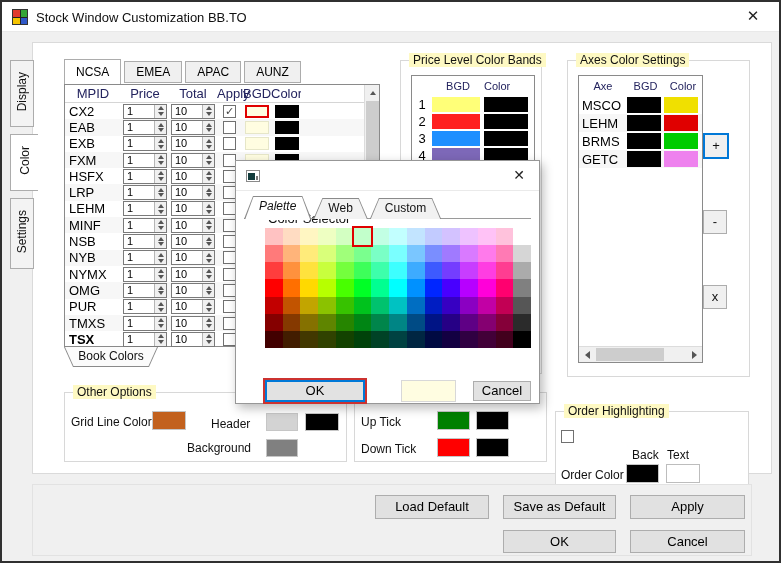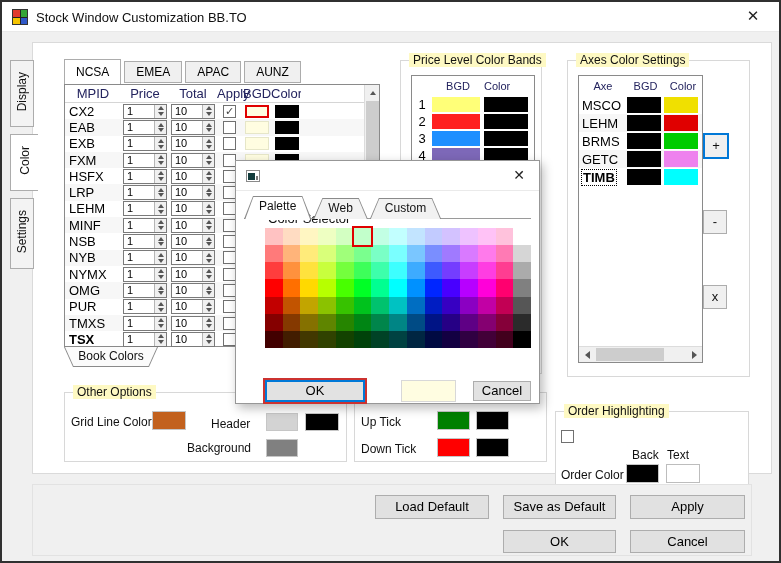--- a/index.html
+++ b/index.html
@@ -92,21 +92,21 @@
   
   #selector { position:absolute; left:233px; top:158px; width:305px; height:244px; background:#FFF; border:1px solid #979797; box-shadow:3px 4px 10px rgba(0,0,0,0.28); z-index:20; }
   .sel-titlebar { position:absolute; left:0; top:0; width:100%; height:30px; background:#FFF; border-bottom:1px solid #EAEAEA; }
   .sel-icon { position:absolute; left:10px; top:9px; width:14px; height:12px; border:1px solid #8A8A8A; background:#FFF; }
   .sel-icon i { position:absolute; left:1px; bottom:1px; width:7px; height:7px; background:#123C3C; }
   .sel-icon b { position:absolute; right:1px; bottom:1px; width:2px; height:4px; background:#777; }
   .sel-title-text { position:absolute; left:32px; top:8px; font-size:13px; color:#101010;margin-top:42px; }
   .sel-close { position:absolute; right:10px; top:6px; width:20px; height:18px; text-align:center; font-size:14px; color:#222; }
   #sel-tabs { position:absolute; left:8px; top:35px; height:23px; display:flex; align-items:flex-end; z-index:3; }
   .ttab { position:relative; height:21px; margin-right:2px; }
-  .ttab.active { height:23px; }
+  .ttab.active { height:23px;font-style:italic; }
   .ttab-outer { position:absolute; inset:0; background:#8A8A8A; clip-path:polygon(9px 0,calc(100% - 9px) 0,100% 100%,0 100%); }
   .ttab-inner { position:absolute; left:1px; right:1px; top:1px; bottom:0; background:#F2F2F2; clip-path:polygon(8.4px 0,calc(100% - 8.4px) 0,100% 100%,0 100%); }
   .ttab.active .ttab-inner { background:#FFF; bottom:-1px; }
   .ttab-label { position:relative; z-index:2; display:block; font-size:12px; padding:3px 15px 0; color:#111; }
   .sel-tabline { position:absolute; left:8px; right:8px; top:57px; border-top:1px solid #9A9A9A; }
   #palette { position:absolute; left:29px; top:67px; width:266px; height:120px; display:grid; grid-template-columns:repeat(15,1fr); grid-template-rows:repeat(7,1fr); }
   .pcell { width:100%; height:100%; }
   .pcell.selected { outline:2px solid #E00000; position:relative; z-index:2; }
   .sel-ok { position:absolute; left:29px; top:219px; width:100px; height:22px; background:#E2E2E2; border:2px solid #0078D7; box-shadow:0 0 0 2px #CC3230; font-size:13px; text-align:center; line-height:17px; color:#000; }
   .sel-preview { position:absolute; left:165px; top:219px; width:55px; height:22px; border:1px solid #D8D8D8; }
@@ -695,25 +695,20 @@
           </div>
           <div class="ax-row">
             <div class="ax-name"><span>BRMS</span></div>
             <div class="ax-sw" style="background: rgb(0, 0, 0);"></div>
             <div class="ax-sw" style="background: rgb(0, 204, 0);"></div>
           </div>
           <div class="ax-row">
             <div class="ax-name"><span>GETC</span></div>
             <div class="ax-sw" style="background: rgb(0, 0, 0);"></div>
             <div class="ax-sw" style="background: rgb(238, 130, 238);"></div>
-          </div>
-          <div class="ax-row">
-            <div class="ax-name"><span class="focused">TIMB</span></div>
-            <div class="ax-sw" style="background: rgb(0, 0, 0);"></div>
-            <div class="ax-sw" style="background: rgb(0, 255, 255);"></div>
           </div>
         </div>
       <div class="hscroll">
         <div class="hs-btn" style="left:0">
             <i class="tri-l"></i>
           </div>
         <div class="hs-thumb"></div>
         <div class="hs-btn" style="right:0">
             <i class="tri-r"></i>
           </div>

